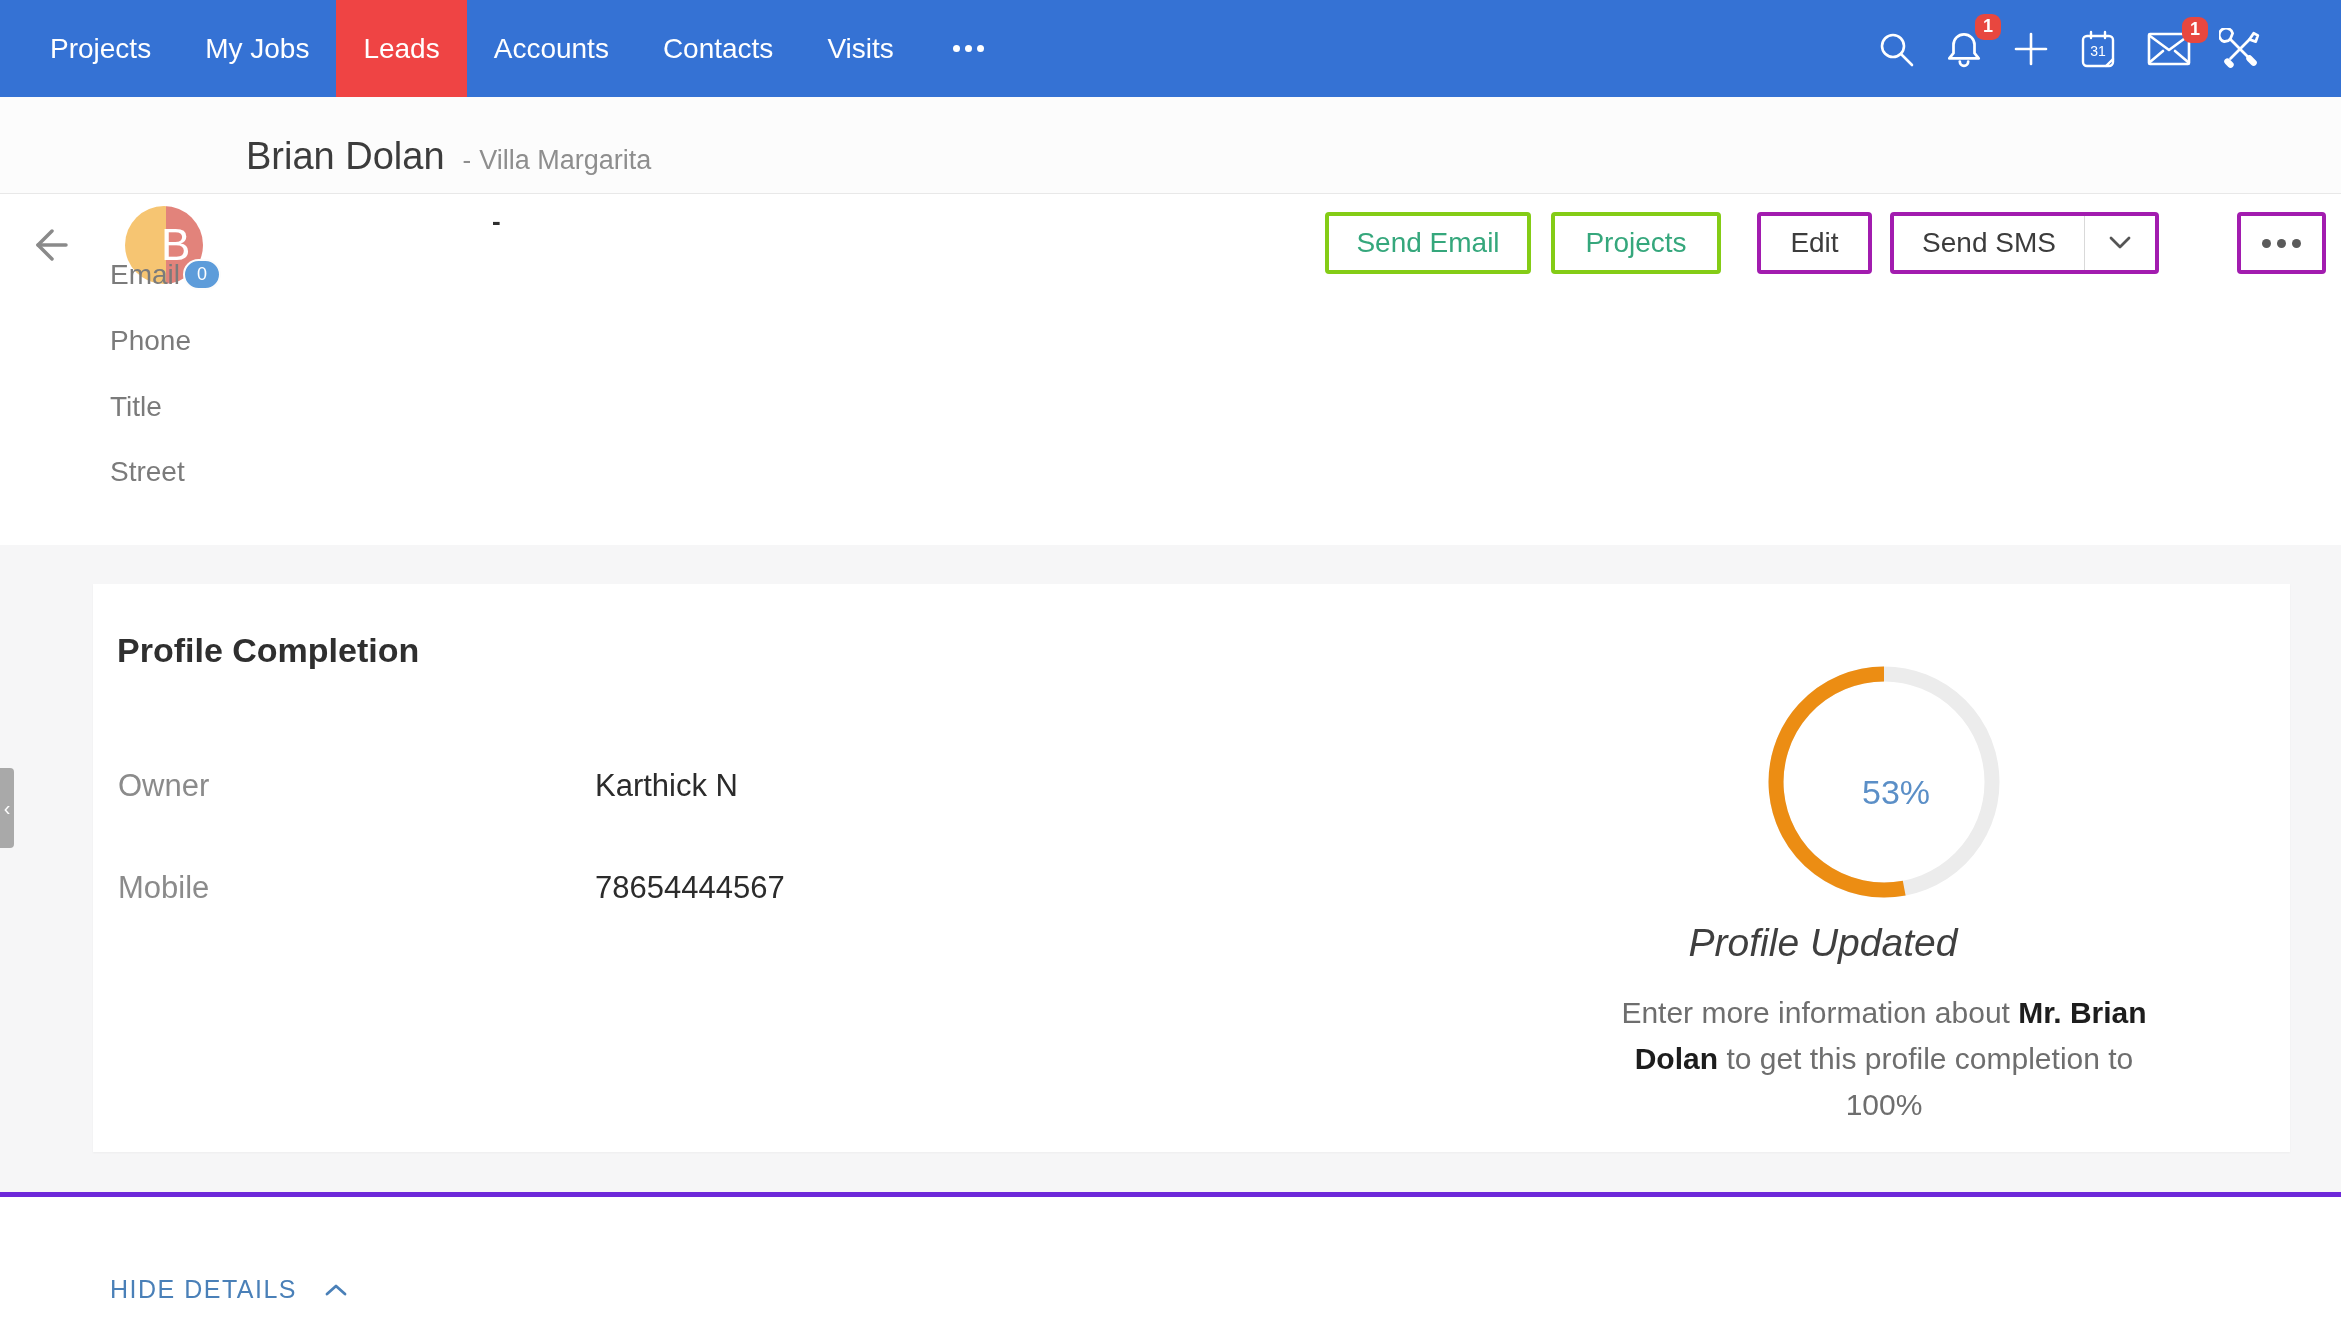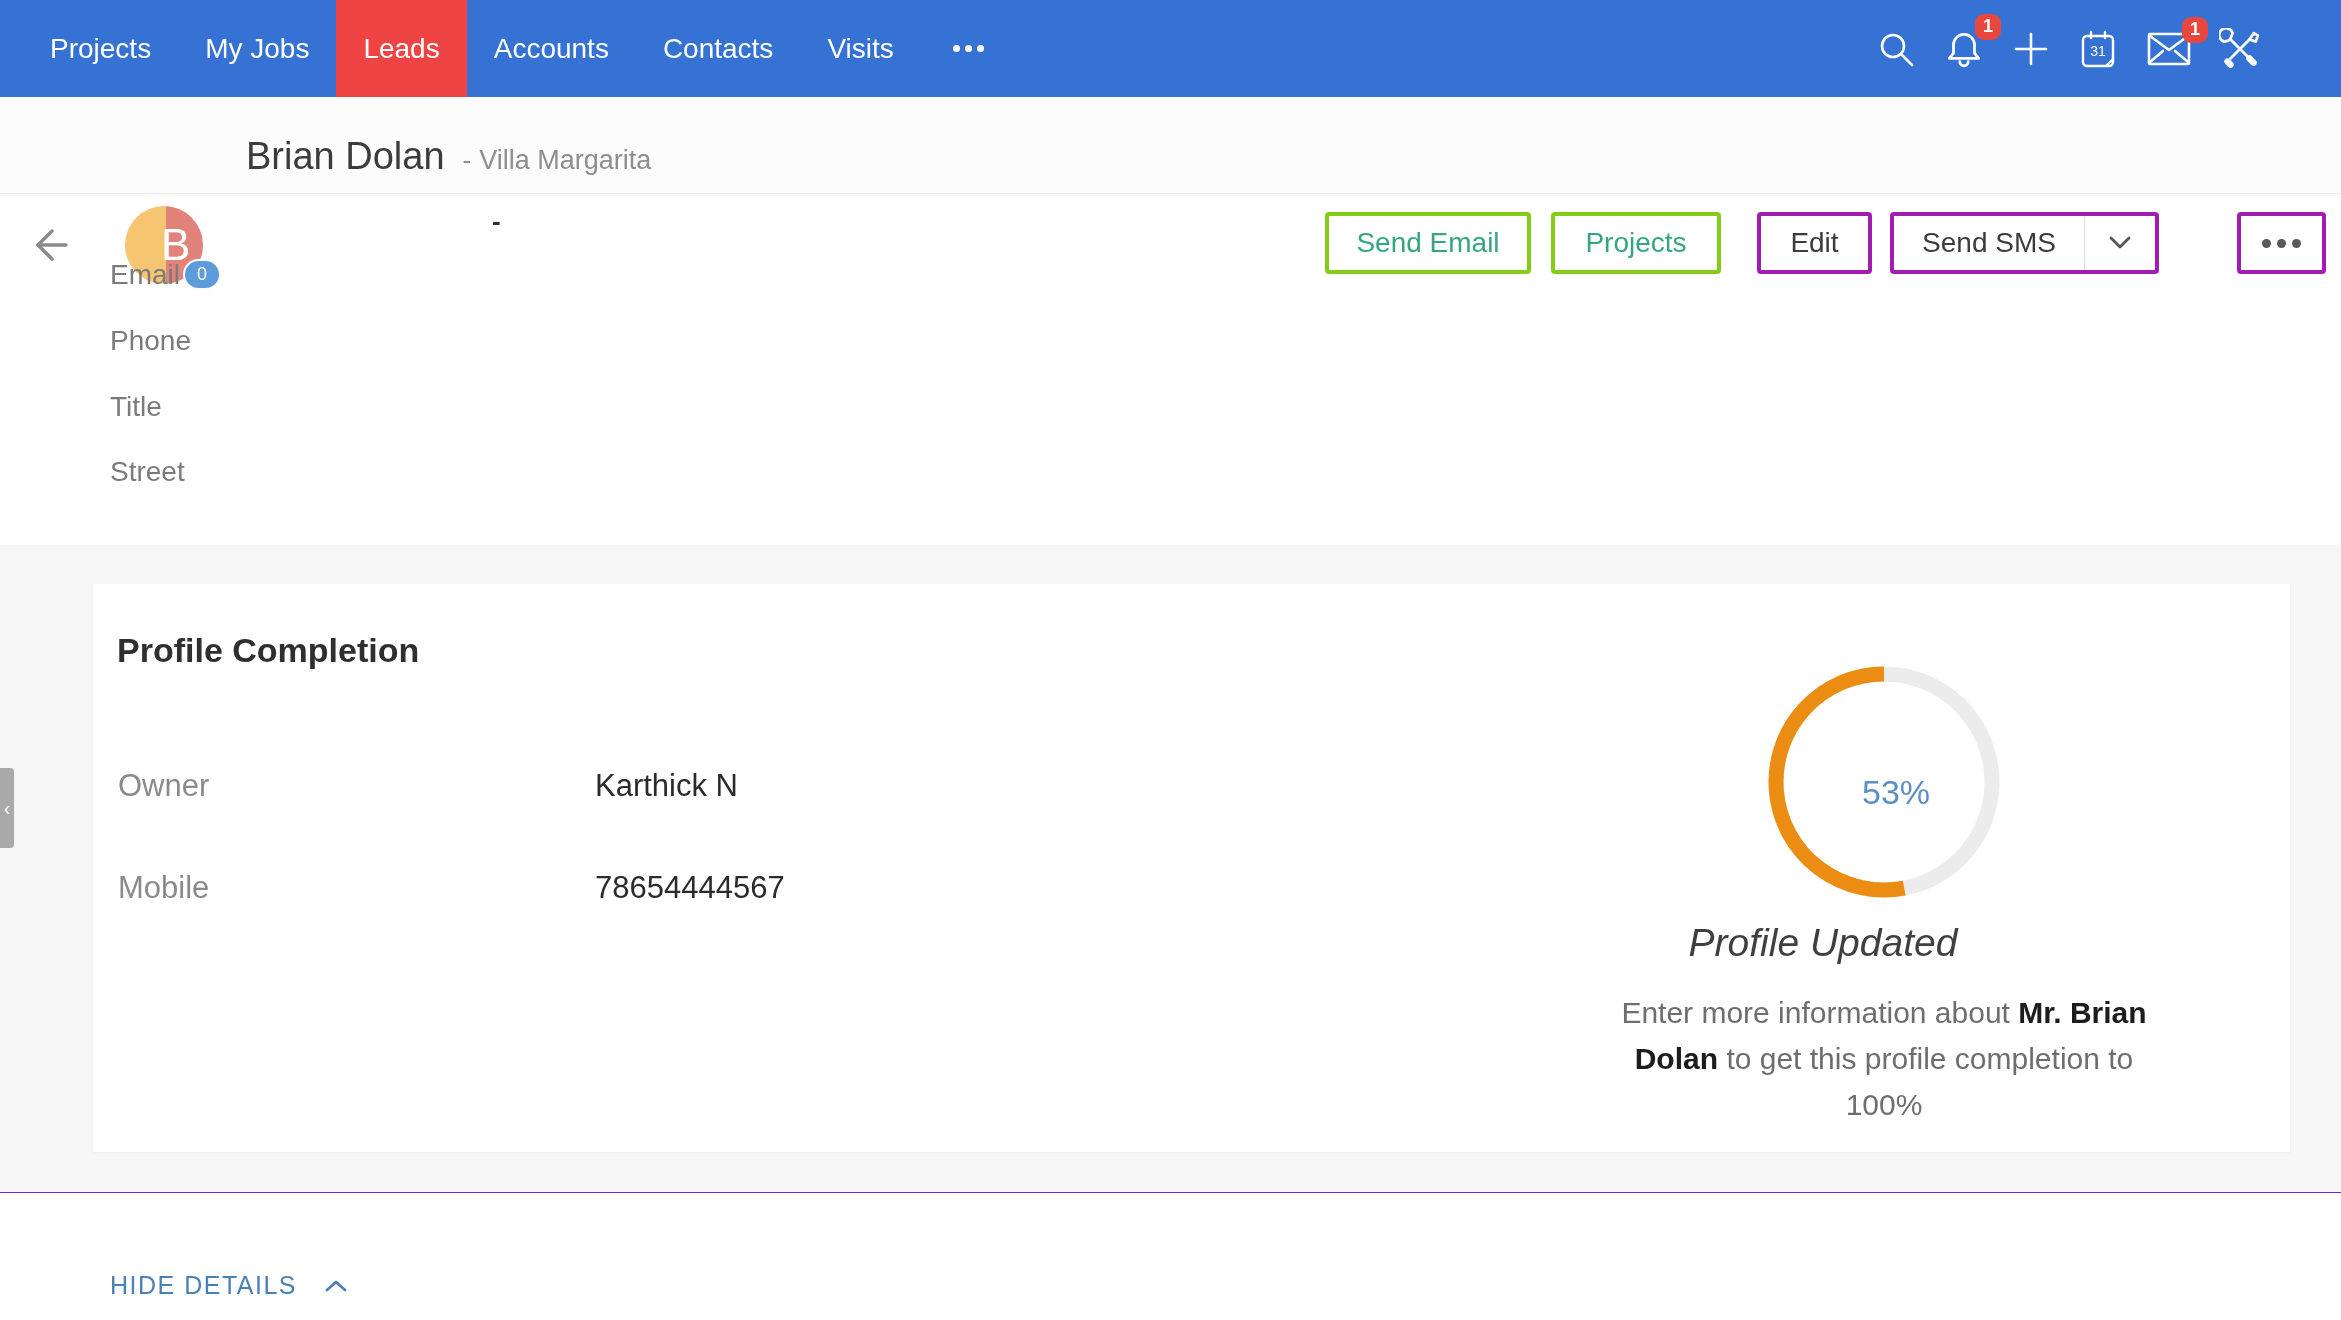--- a/index.html
+++ b/index.html
@@ -86,21 +86,21 @@
     font-size:34px; color:#5b8fc7; transform:translate(12px,10px);
   }
   #status-title { position:absolute; left:1450px; top:337px; width:560px; text-align:center; font-size:39px; color:#3f3f3f;font-style:italic; }
   #status-message {
     position:absolute; left:1511px; top:406px; width:560px; text-align:center;
     font-size:30px; line-height:46px; color:#6e6e6e;
   }
   #status-message b { color:#1d1d1d; font-weight:700; }
 
   
-  #bottom-section { position:absolute; left:0; top:1192px; width:2341px; height:128px; background:#ffffff; border-top:1px solid #6d28d9; }
+  #bottom-section { position:absolute; left:0; top:1192px; width:2341px; height:128px; background:#ffffff; border-top:5px solid #6d28d9; }
   #hide-details {
     position:absolute; left:110px; top:78px; display:flex; align-items:center; gap:26px;
     color:#4a80b8; font-size:25px; letter-spacing:1.5px; font-weight:500; cursor:pointer;
   }
 </style>
 </head>
 <body>
 
 <div id="app">
 

